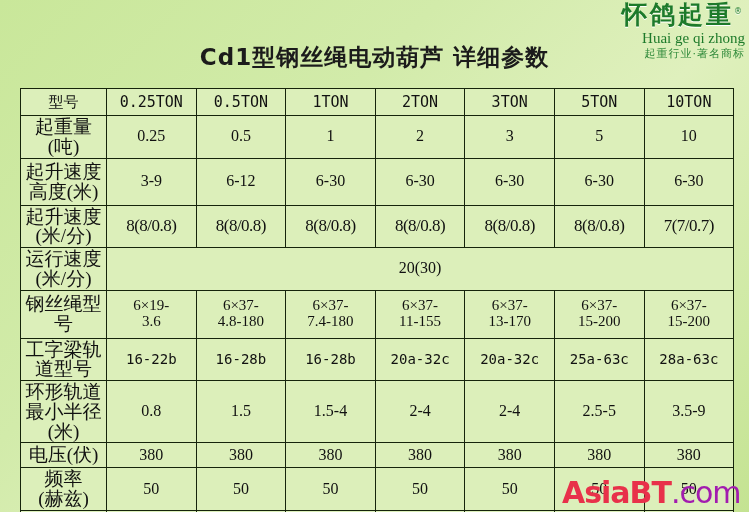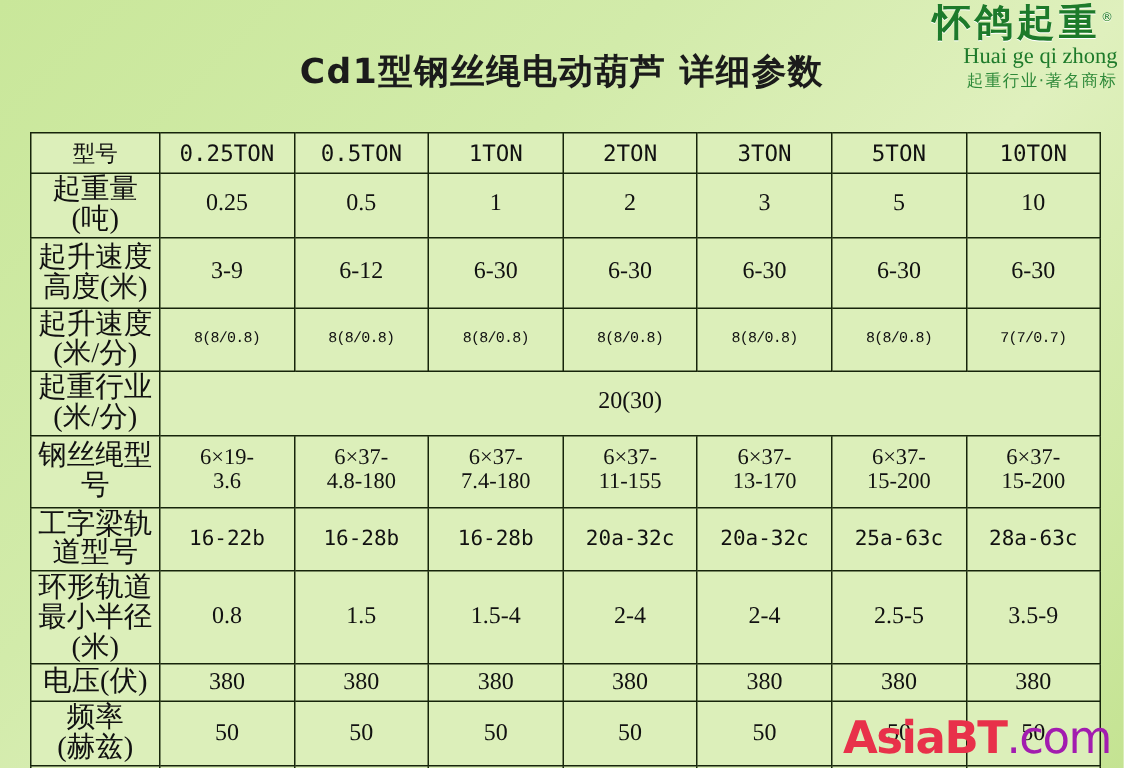--- a/index.html
+++ b/index.html
@@ -55,21 +55,21 @@
     font-size: 11px;
     color: #2f8a3a;
     letter-spacing: 1px;
     margin-top: 2px;
     white-space: nowrap;
   }
 
   
   #page-title {
     position: absolute;
-    top: 32px;
+    top: 42px;
     left: 0;
     width: 749px;
     text-align: center;
     font-family: "DejaVu Sans", "Liberation Sans", sans-serif;
     font-size: 23px;
     font-weight: bold;
     color: #1b1b1b;
     letter-spacing: 1px;
     white-space: nowrap;
   }
@@ -124,22 +124,22 @@
   td.data-cell {
     font-family: "Liberation Serif", "DejaVu Serif", serif;
     font-size: 16px;
     line-height: 1.06;
   }
   td.data-cell.bold-mono {
     font-family: "DejaVu Sans Mono", "Liberation Mono", monospace;
     font-size: 14px;
   }
   td.speed-cell {
-    font-family: Liberation Mono, monospace;
-    font-size: 10px;
+    font-family: Liberation Serif, serif;
+    font-size: 17px;
     letter-spacing: -0.5px;
     margin-top: 28px;
   }
   td.rope-cell {
     font-family: Liberation Serif, serif;
     font-size: 15px;
     line-height: 1.05;
   }
   tr.r-header td { height: 24px; }
   tr.r-capacity td { height: 35px; }
@@ -243,21 +243,21 @@
       <td class="speed-cell">8(8/0.8)</td>
       <td class="speed-cell">8(8/0.8)</td>
       <td class="speed-cell">8(8/0.8)</td>
       <td class="speed-cell">8(8/0.8)</td>
       <td class="speed-cell">8(8/0.8)</td>
       <td class="speed-cell">7(7/0.7)</td>
     </tr>
 
     <tr class="r-run">
       <td class="row-label">
-        <span class="lbl-2">起重行业</span>
+        <span class="lbl-2">运行速度</span>
         <span class="lbl-2">(米/分)</span>
       </td>
       <td class="data-cell" colspan="7">20(30)</td>
     </tr>
 
     <tr class="r-rope">
       <td class="row-label">
         <span class="lbl-2">钢丝绳型</span>
         <span class="lbl-2">号</span>
       </td>

